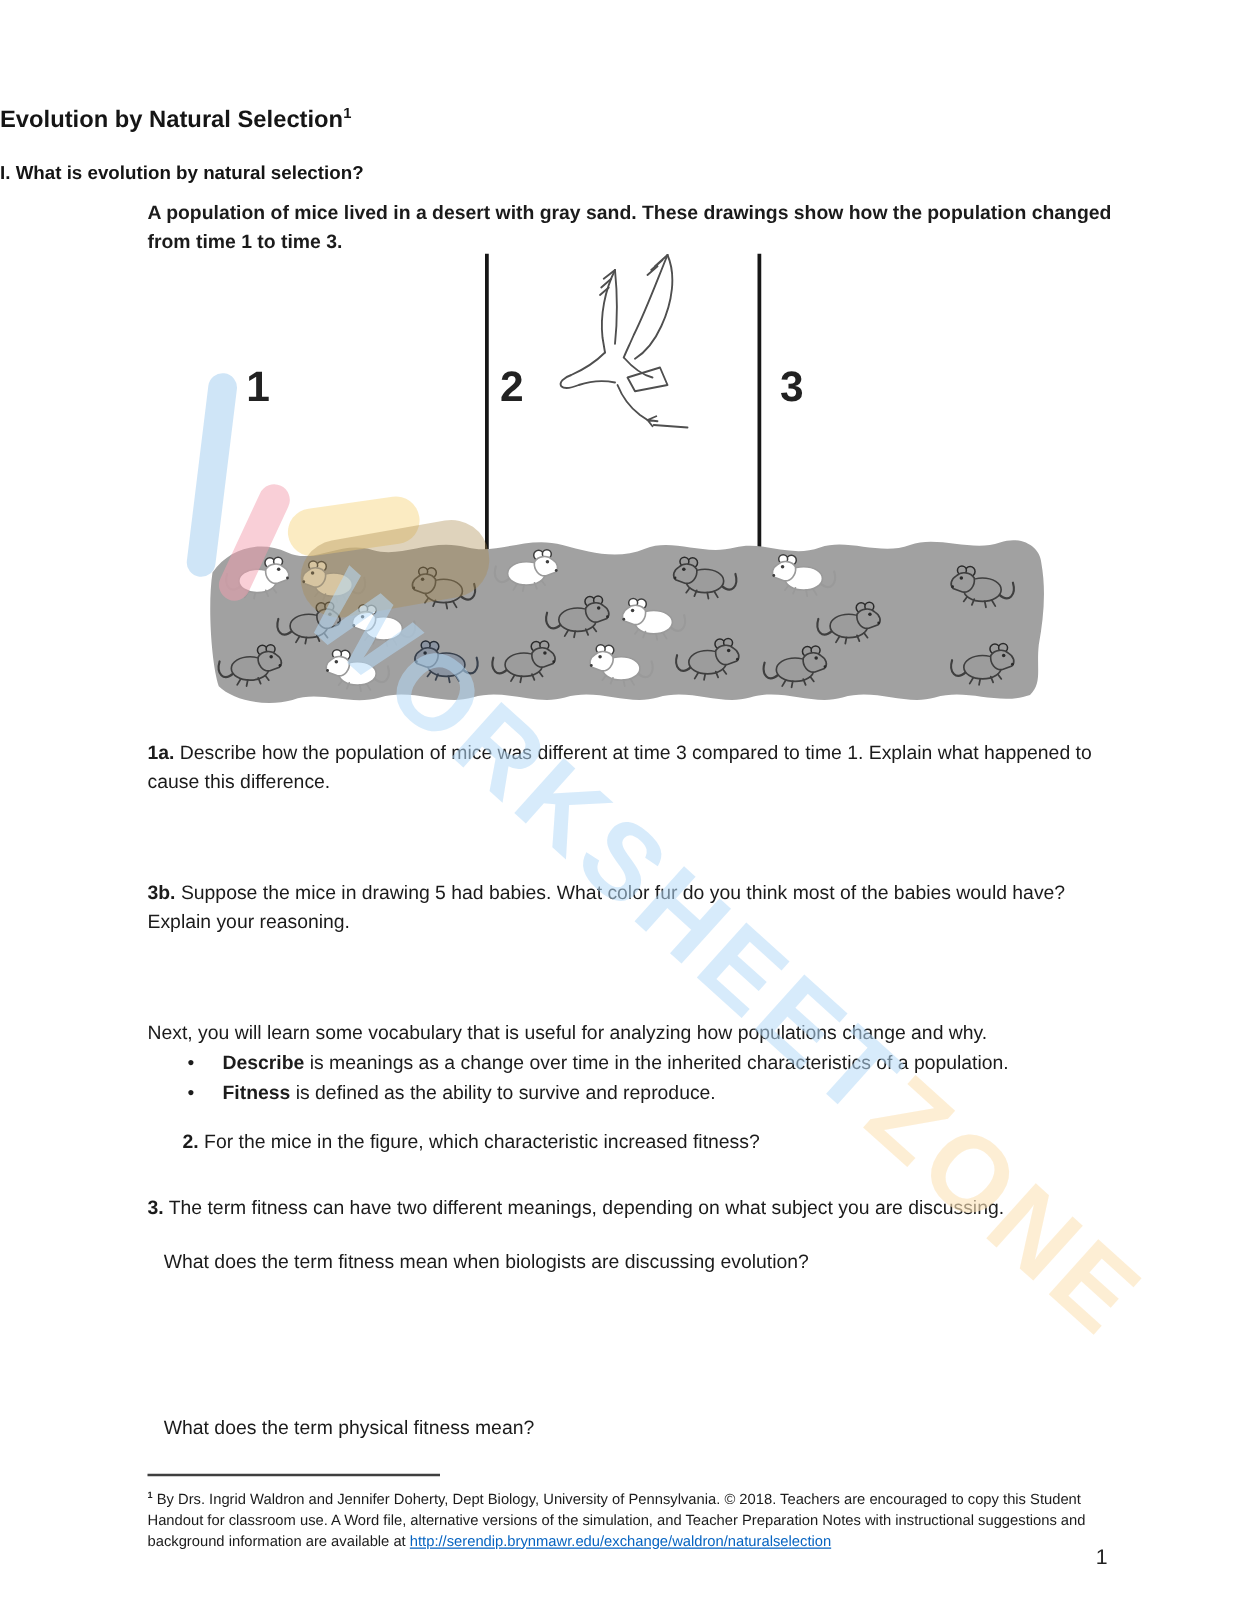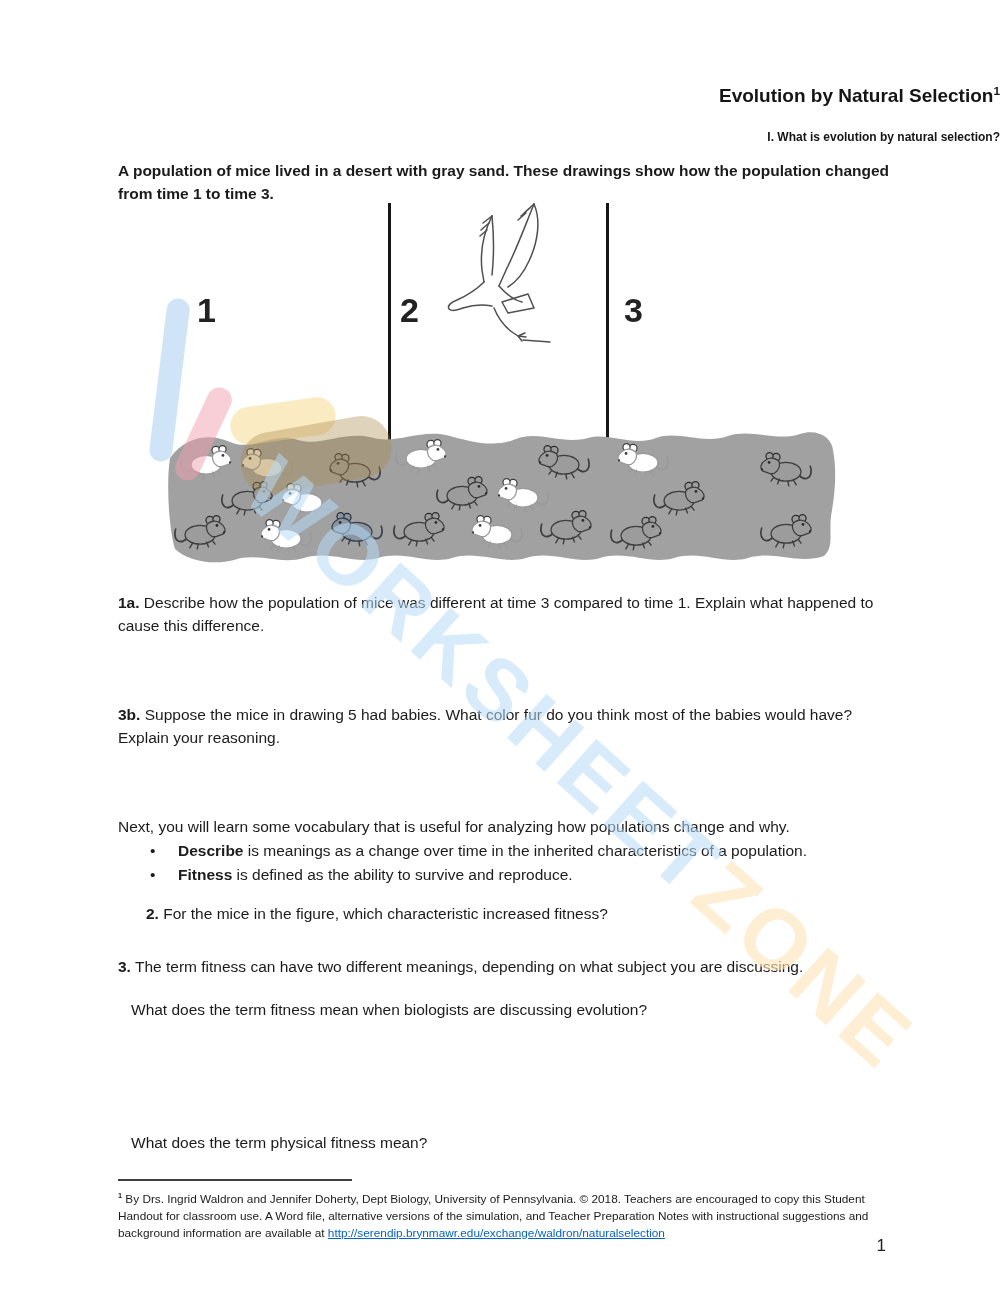--- a/index.html
+++ b/index.html
@@ -1,22 +1,22 @@
 <!DOCTYPE html>
 <html><head>
 <meta charset="utf-8">
 <style>
   html,body{margin:0;padding:0;background:#fff;}
   .page{position:relative;width:1000px;height:1294px;background:#ffffff;overflow:hidden;
         font-family:"Liberation Sans",sans-serif;color:#1c1c1c;}
-  .center{text-align:right;}
+  .center{text-align:left;}
   .abs{position:absolute;}
   .title{top:84px;left:0;width:1000px;font-size:19px;font-weight:700;color:#151515;}
   .sup{font-size:0.62em;vertical-align:super;font-weight:700;}
-  .heading{top:130px;left:0;width:1000px;font-size:12px;font-weight:700;color:#151515;}
+  .heading{top:130px;left:0;width:1000px;font-size:15px;font-weight:700;color:#151515;}
   .body-text{font-size:15.5px;line-height:22.5px;color:#1b1b1b;}
   .b{font-weight:700;}
   .para1{top:160px;left:118px;width:776px;font-weight:bold;}
   .q1a{top:592px;left:118px;width:784px;}
   .q1b{top:704px;left:118px;width:770px;}
   .vocab{top:816px;left:118px;width:784px;}
   .bullet-row{position:absolute;left:150px;width:740px;font-size:15.5px;line-height:22.5px;}
   .bullet-row::before{content:"\2022";position:absolute;left:0;top:0;font-size:15.5px;}
   .bullet-text{display:block;margin-left:28px;}
   .bullet1{top:840px;}

